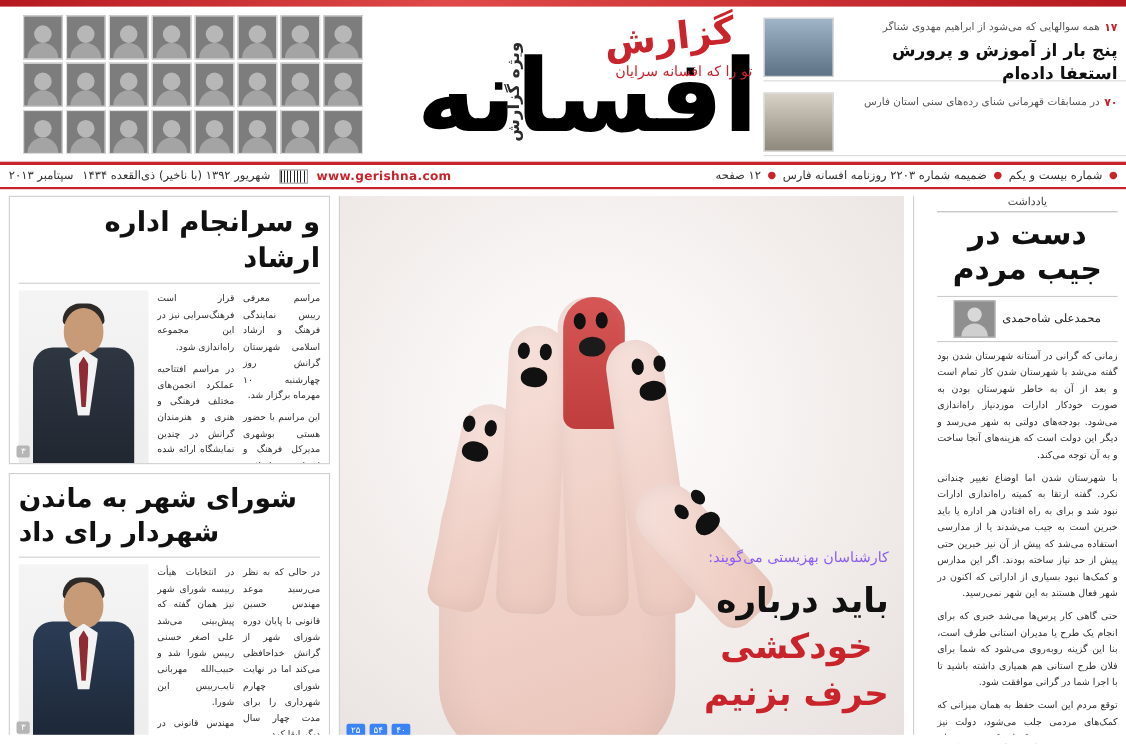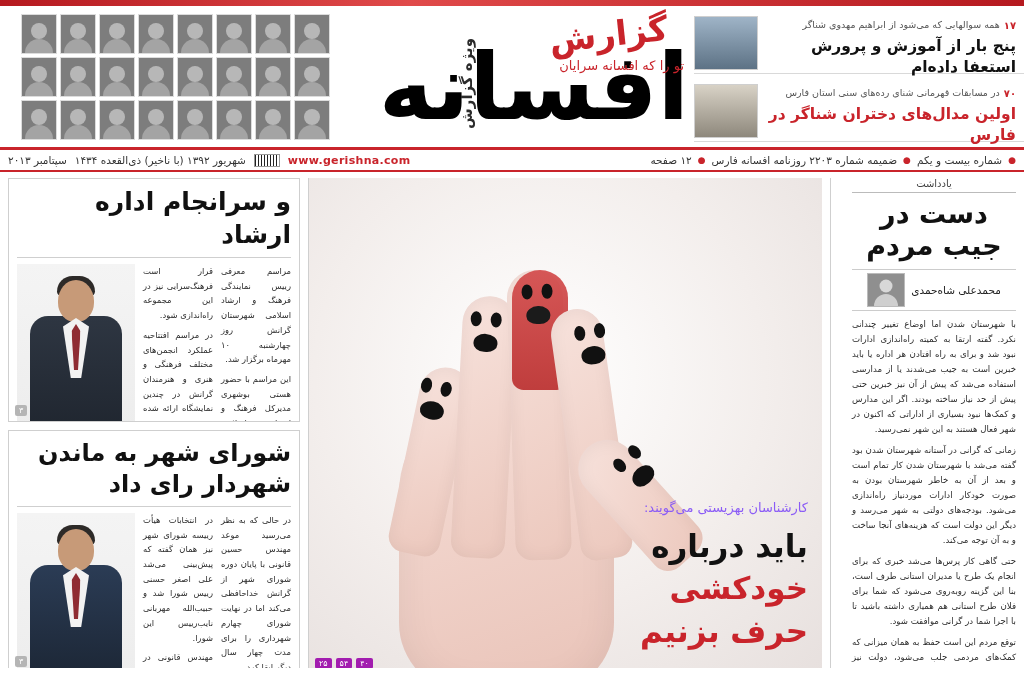--- a/index.html
+++ b/index.html
@@ -247,46 +247,46 @@
   .feature-text {
     position:absolute; right:14px; bottom:20px;
     text-align:right; z-index:5;
   }
   .feature-kicker {
     font-size:13px; color:#8b5cf6; margin-bottom:10px;
   }
   .feature-line {
     font-size:31px; font-weight:bold; color:#111; line-height:1.38;
   }
-  .feature-line.red { color:#c9242b; }
+  .feature-line.red { color:#c9242b;text-align:center; }
   .feature-pages {
     position:absolute; left:6px; bottom:4px; display:flex; gap:4px;
   }
   .feature-pages span {
-    background:#a21caf; color:#fff; font-size:8px; padding:1px 4px; border-radius:2px;
+    background:#3b82f6; color:#fff; font-size:8px; padding:1px 4px; border-radius:2px;
   }
 
   
   .col-stories {
     width:292px; flex:none;
     display:flex; flex-direction:column; gap:8px;
   }
   .story {
     border:1px solid #cfcfcf;
     padding:7px 8px 6px;
     position:relative;
     flex:1;
     overflow:hidden;
   }
   .story h2 {
     margin:0 0 6px;
     font-size:25px; font-weight:bold; color:#111;
     line-height:1.3; text-align:right;
   }
-  .story h2.two-line { font-size:24px; text-align:right; }
+  .story h2.two-line { font-size:24px; text-align:left; }
   .story .rule { height:1px; background:#cfcfcf; margin:4px 0 6px; }
   .story-body {
     display:flex; gap:8px;
   }
   .story-body .txt {
     flex:1;
   }
   .story-body p {
     font-size:8.4px; line-height:1.75; color:#2b2b2b;
     text-align:justify; margin:0 0 5px;
@@ -393,21 +393,20 @@
         </div>
         <div class="thumb group"></div>
       </div>
 
       <div class="teaser">
         <div class="tx">
           <div class="kicker">
             <span class="num">۷۰</span>
             <span>در مسابقات قهرمانی شنای رده‌های سنی استان فارس</span>
           </div>
-          <div class="hl red">اولین مدال‌های دختران شناگر در فارس</div>
         </div>
         <div class="thumb group2"></div>
       </div>
 
     </div>
   </div>
 
   <div class="infobar">
     <div class="right">
       <span class="bullet">●</span>
@@ -428,22 +427,22 @@
   <div class="content">
 
     <div class="col-opinion">
       <div class="yad">یادداشت</div>
       <div class="op-title">دست در جیب مردم</div>
       <div class="byline">
         <span class="name">محمدعلی شاه‌حمدی</span>
         <span class="mugshot"></span>
       </div>
       <div class="op-body">
+        <p>زمانی که گرانی در آستانه شهرستان شدن بود گفته می‌شد با شهرستان شدن کار تمام است و بعد از آن به خاطر شهرستان بودن به صورت خودکار ادارات موردنیاز راه‌اندازی می‌شود. بودجه‌های دولتی به شهر می‌رسد و دیگر این دولت است که هزینه‌های آنجا ساخت و به آن توجه می‌کند.</p>
         <p>با شهرستان شدن اما اوضاع تغییر چندانی نکرد. گفته ارتقا به کمیته راه‌اندازی ادارات نبود شد و برای به راه افتادن هر اداره یا باید خبرین است به جیب می‌شدند یا از مدارسی استفاده می‌شد که پیش از آن نیز خبرین حتی پیش از حد نیاز ساخته بودند. اگر این مدارس و کمک‌ها نبود بسیاری از اداراتی که اکنون در شهر فعال هستند به این شهر نمی‌رسید.</p>
-        <p>زمانی که گرانی در آستانه شهرستان شدن بود گفته می‌شد با شهرستان شدن کار تمام است و بعد از آن به خاطر شهرستان بودن به صورت خودکار ادارات موردنیاز راه‌اندازی می‌شود. بودجه‌های دولتی به شهر می‌رسد و دیگر این دولت است که هزینه‌های آنجا ساخت و به آن توجه می‌کند.</p>
         <p>حتی گاهی کار پرس‌ها می‌شد خبری که برای انجام یک طرح یا مدیران استانی طرف است، بنا این گزینه روبه‌روی می‌شود که شما برای فلان طرح استانی هم همیاری داشته باشید تا با اجرا شما در گرانی موافقت شود.</p>
         <p>توقع مردم این است حفظ به همان میزانی که کمک‌های مردمی جلب می‌شود، دولت نیز دست به جیب می‌شود که این که حتی در میان شرایط راه‌اندازی ادارات اجاره خانه و حقوق رؤسا و کارکنان ادارات نیز بر دوش مردم یا نهادهای همکار شهر شرق باشد.</p>
 
       </div>
     </div>
 
     <div class="col-feature">
       <div class="hand-photo">
         <div class="palm"></div>
         <div class="finger f1"></div>

